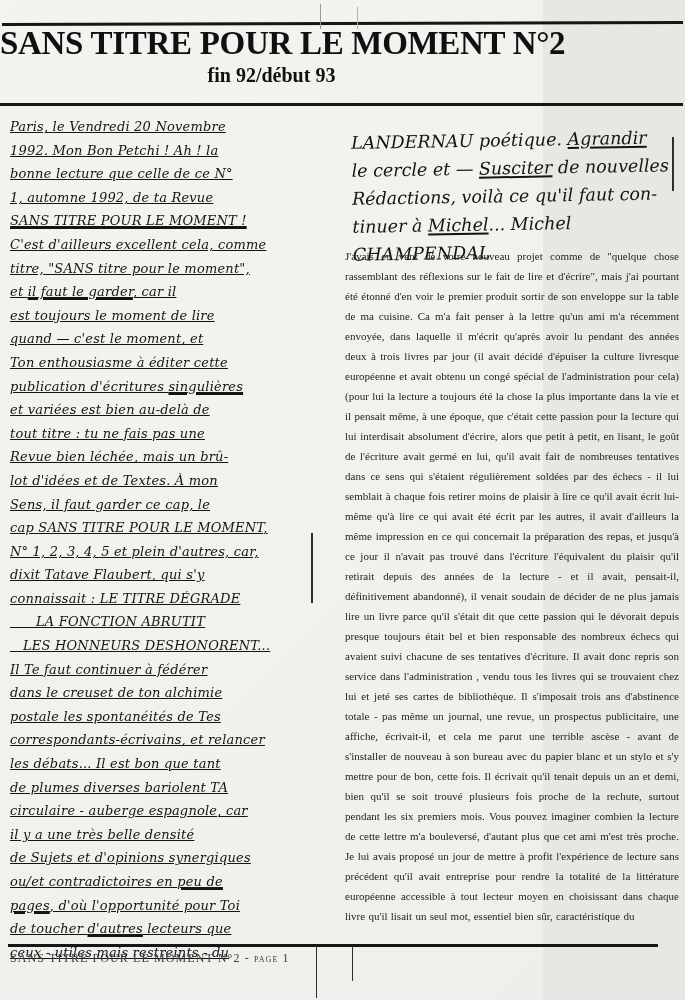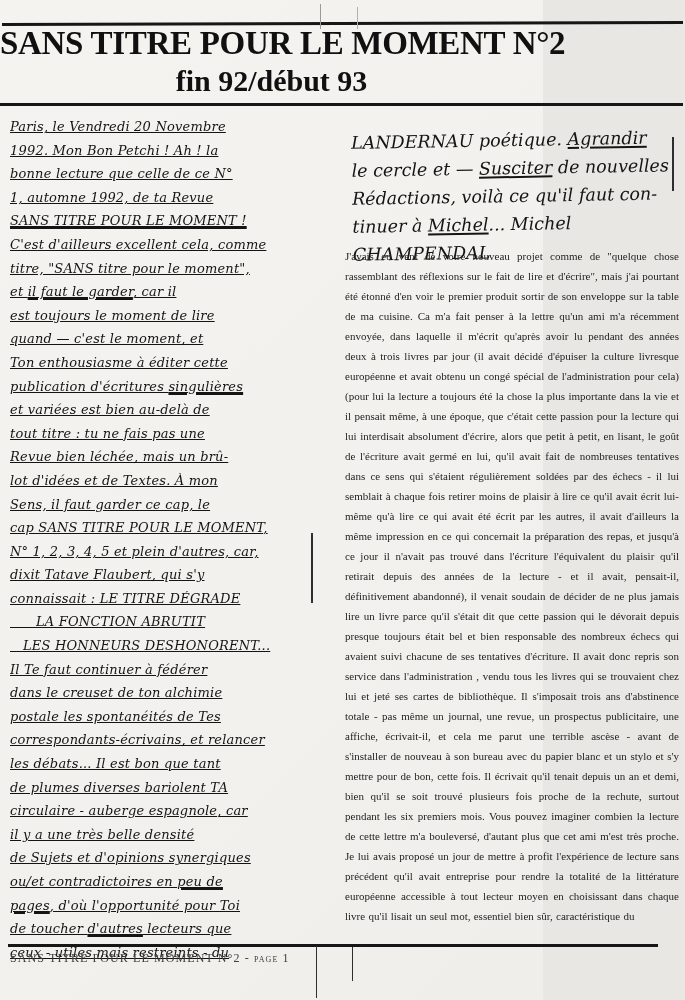--- a/index.html
+++ b/index.html
@@ -18,21 +18,21 @@
   .rule-under-title{ left: 0px;  top: 103px; width: 683px; height: 2.5px; }
   .rule-bottom     { left: 8px;  top: 944px; width: 650px; height: 2.5px; }
 
   .title {
     position: absolute; left: 0; top: 25px; width: 100%;
     text-align: center; font-weight: bold; font-size: 33px;
     letter-spacing: -0.3px; white-space: nowrap; color: #101010;
   }
   .subtitle {
     position: absolute; left: 0; top: 64px; width: 100%;
-    text-align: center; font-weight: bold; font-size: 30px; color: #101010;
+    text-align: center; font-weight: bold; font-size: 20px; color: #101010;
   }
 
   .handwriting {
     font-family: "DejaVu Serif", serif;
     font-style: italic;
     color: #141414;
   }
   .letter {
     position: absolute; left: 10px; top: 115px; width: 330px; height: 864px;
     overflow: hidden; font-size: 13px; line-height: 23.6px; letter-spacing: 0.2px; text-decoration: underline;

